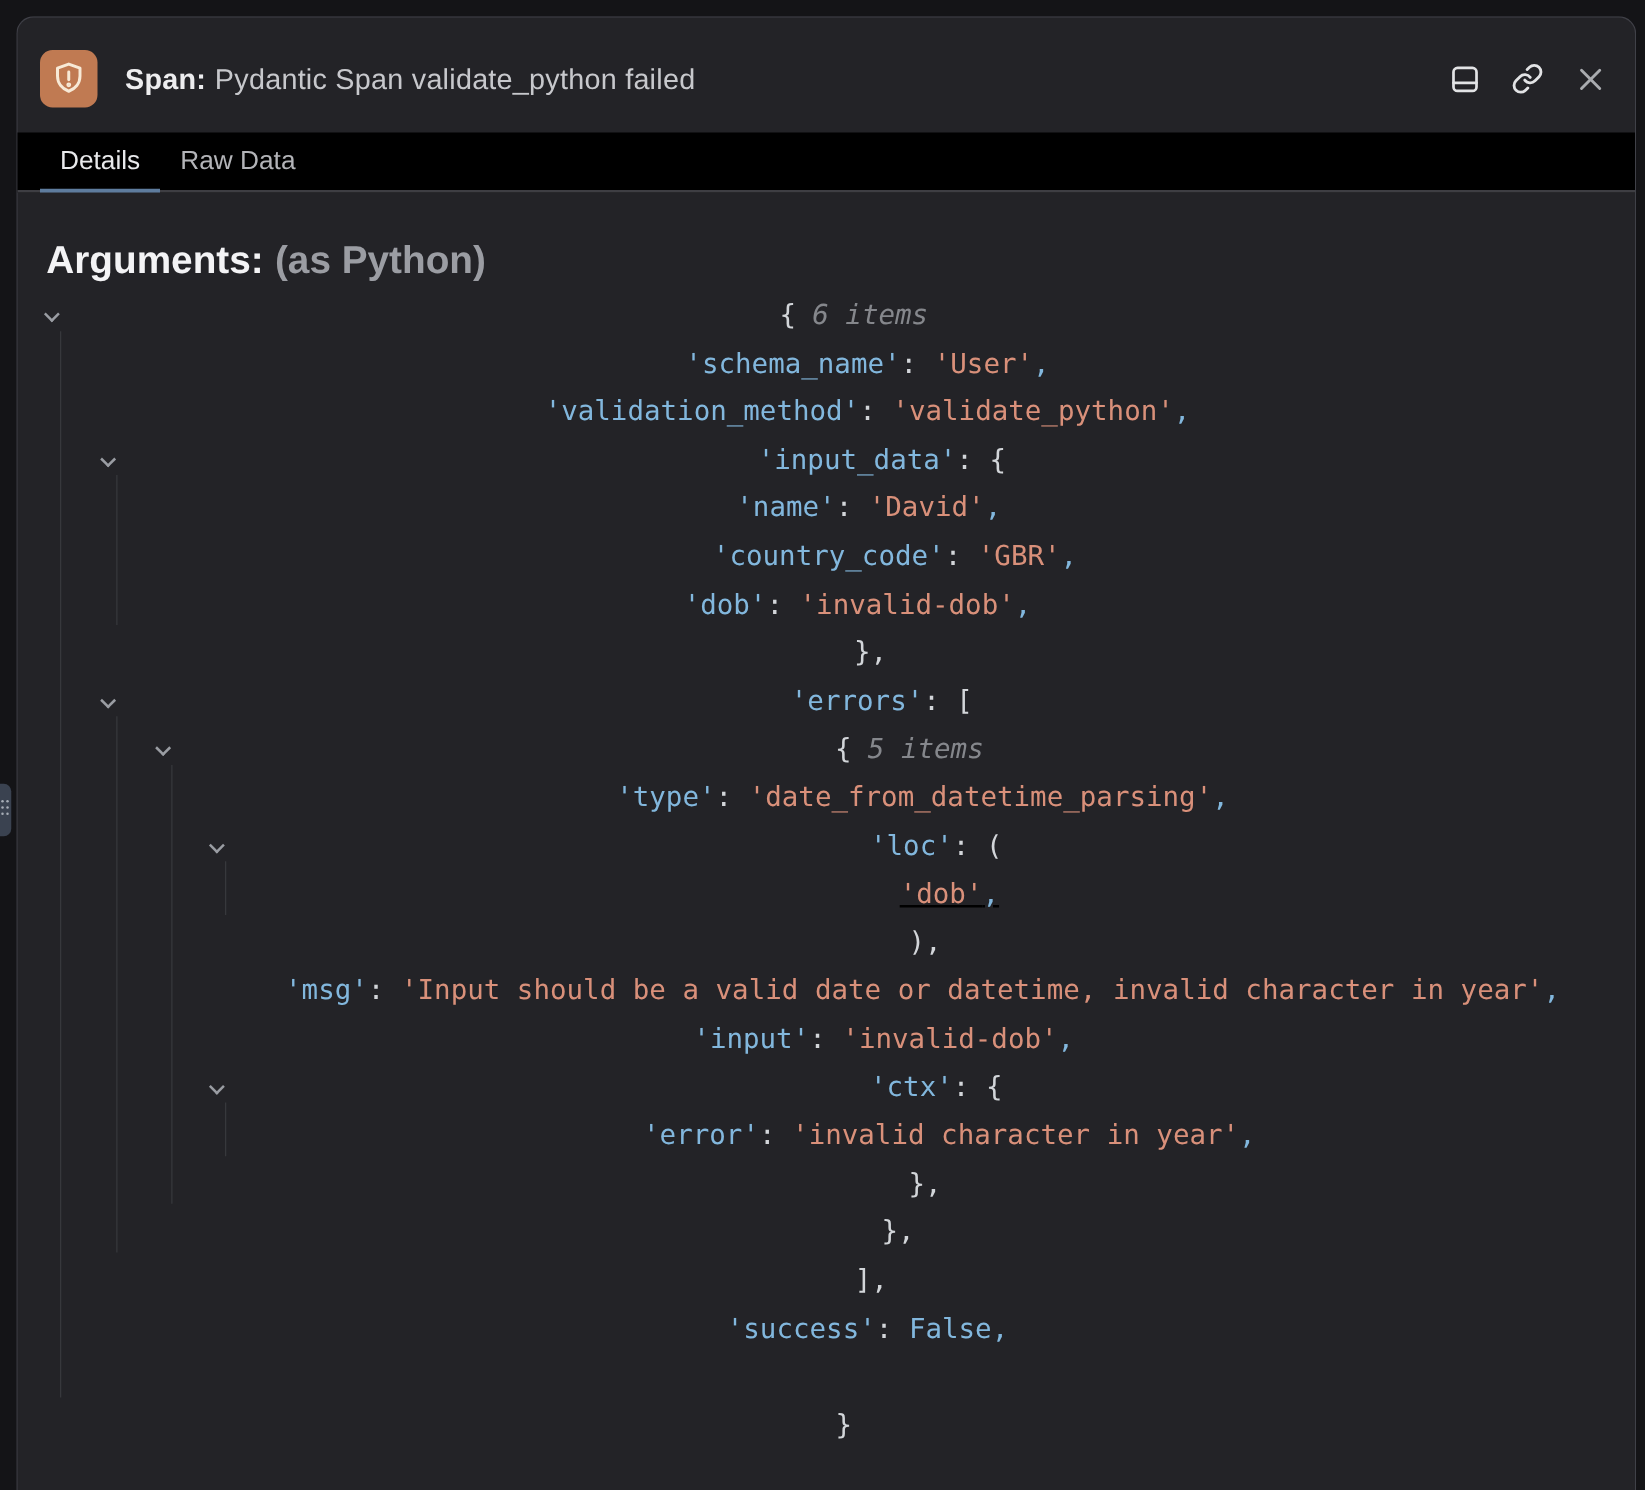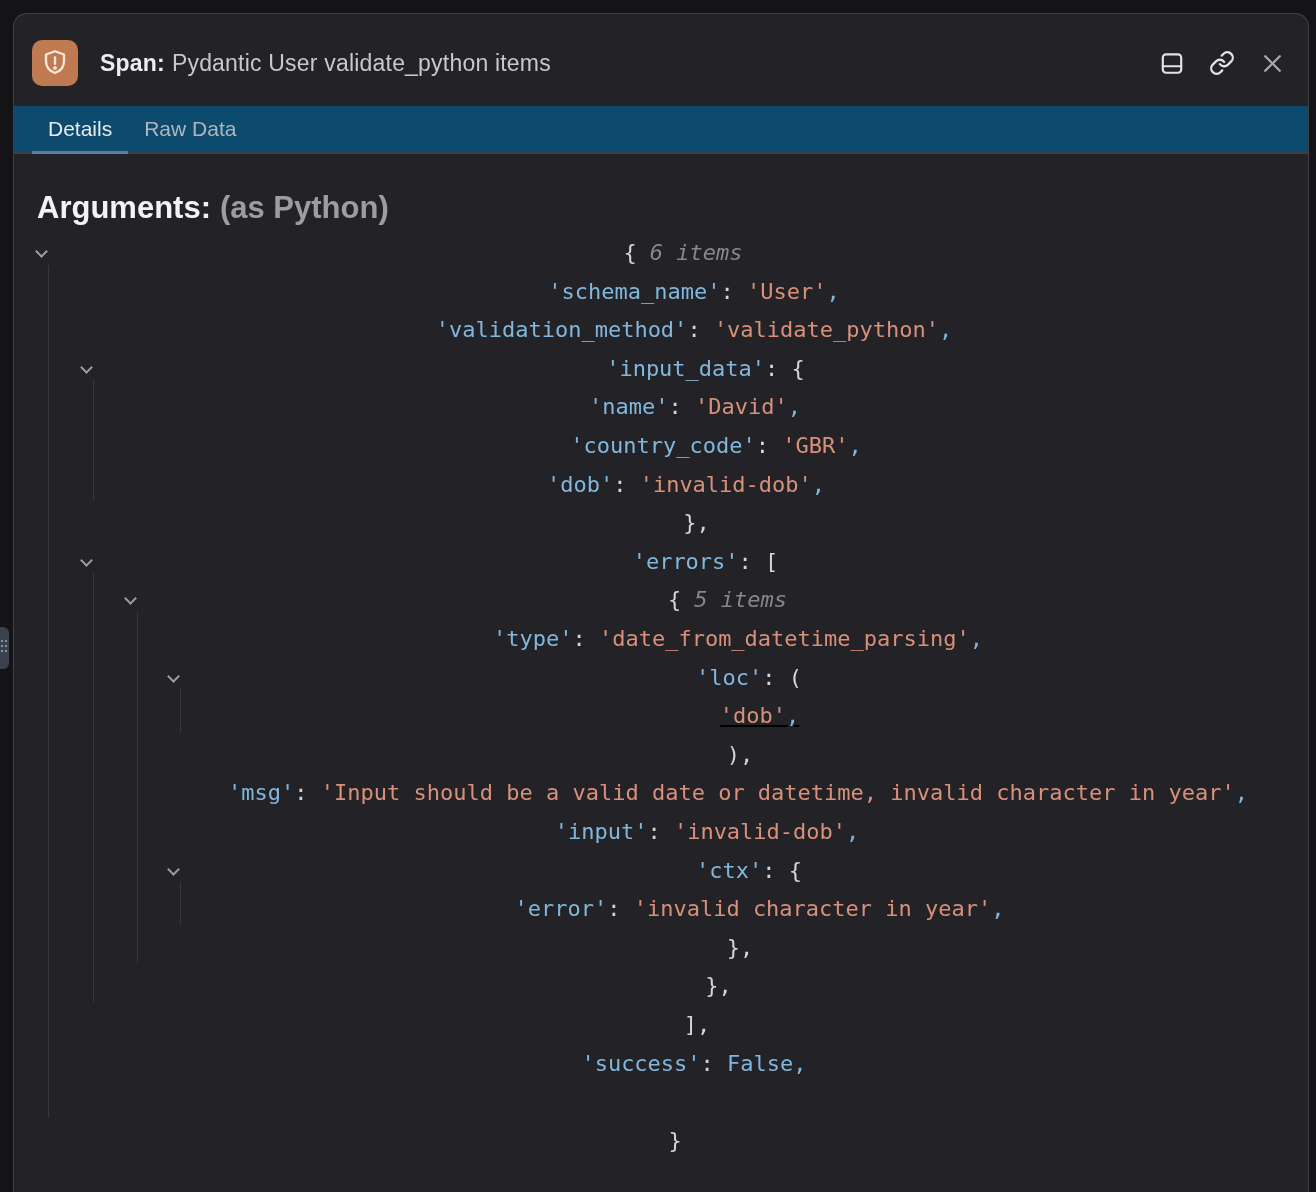--- a/index.html
+++ b/index.html
@@ -15,21 +15,21 @@
   .badge{width:46px;height:46px;border-radius:10px;background:#c07a52;
     display:flex;align-items:center;justify-content:center;flex:0 0 auto;margin-right:22px;}
   .title{font-size:23px;color:#c7c8cc;letter-spacing:.2px;white-space:nowrap;}
   .title .pre{font-weight:700;color:#ededef;margin-right:7px;}
   .actions{margin-left:auto;display:flex;align-items:center;gap:18px;padding-right:4px;}
   .ibtn{width:32px;height:32px;display:flex;align-items:center;justify-content:center;
     background:none;border:none;padding:0;cursor:pointer;color:#e2e3e5;}
   .ibtn.close{color:#a9abaf;}
 
   
-  .tabbar{height:48px;background:#0c4a6e;border-bottom:2px solid #3e3e43;
+  .tabbar{height:48px;background:#000000;border-bottom:2px solid #3e3e43;
     display:flex;align-items:stretch;padding-left:18px;}
   .tab{display:flex;align-items:center;padding:0 16px;font-size:21px;color:#b3b4b8;
     margin-bottom:-2px;border-bottom:3px solid transparent;cursor:pointer;}
   .tab.active{color:#e9eaec;border-bottom-color:#5e7c9e;}
 
   
   .heading{margin:34px 0 6px 23px;font-size:31px;line-height:40px;font-weight:700;color:#f3f3f5;}
   .heading .suffix{color:#9b9da3;margin-left:9px;}
 
   .code{position:relative;width:100%;text-align:center;}
@@ -61,21 +61,21 @@
 <div class="panel">
 
   <div class="hdr">
     <div class="badge">
       <svg width="30" height="30" viewBox="0 0 24 24" fill="none" stroke="#f7e9d6" stroke-width="1.9" stroke-linecap="round" stroke-linejoin="round">
         <path d="M12 2.6l7.2 2.6v5.1c0 4.7-3.1 8.2-7.2 9.7-4.1-1.5-7.2-5-7.2-9.7V5.2L12 2.6z"></path>
         <line x1="12" y1="7.6" x2="12" y2="12.6"></line>
         <circle cx="12" cy="15.9" r="0.6" fill="#f7e9d6"></circle>
       </svg>
     </div>
-    <div class="title"><span class="pre">Span:</span><span>Pydantic User validate_python items</span></div>
+    <div class="title"><span class="pre">Span:</span><span>Pydantic Span validate_python failed</span></div>
     <div class="actions">
       <button class="ibtn" title="">
         <svg width="26" height="26" viewBox="0 0 24 24" fill="none" stroke="currentColor" stroke-width="2" stroke-linecap="round" stroke-linejoin="round">
           <rect x="3.5" y="4" width="17" height="17" rx="3"></rect>
           <line x1="3.5" y1="15" x2="20.5" y2="15"></line>
         </svg>
       </button>
       <button class="ibtn" title="">
         <svg width="26" height="26" viewBox="0 0 24 24" fill="none" stroke="currentColor" stroke-width="2.1" stroke-linecap="round" stroke-linejoin="round">
           <path d="M10 13a5 5 0 0 0 7.54.54l3-3a5 5 0 0 0-7.07-7.07l-1.72 1.71"></path>

